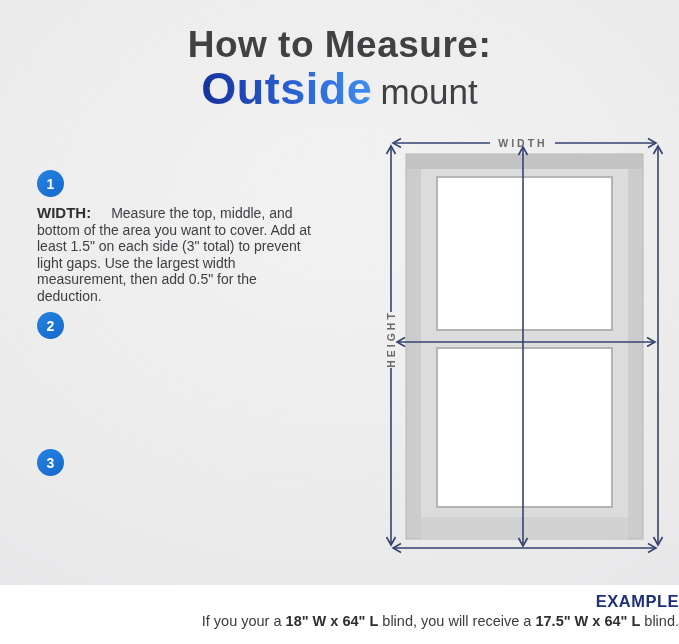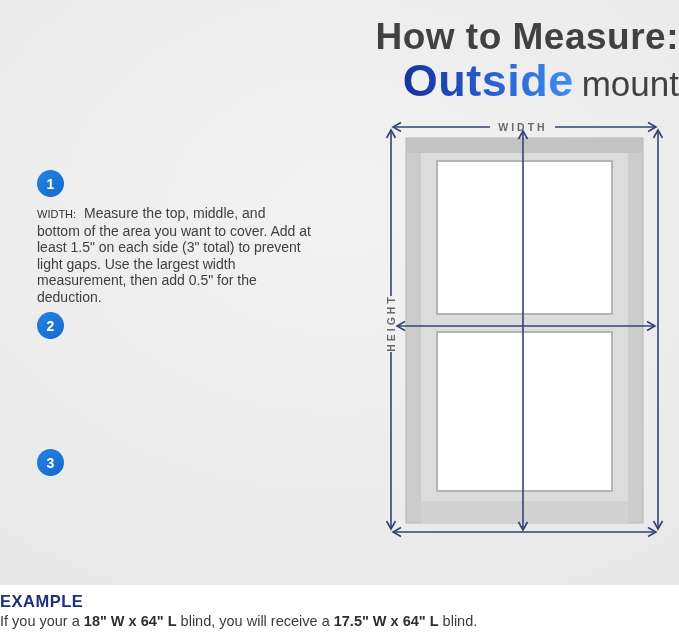--- a/index.html
+++ b/index.html
@@ -8,21 +8,21 @@
     font-family: "Liberation Sans", sans-serif;
     position: relative;
     overflow: hidden;
   }
   .canvas {
     position: absolute; inset: 0;
     background: radial-gradient(120% 95% at 50% 32%, #f2f2f3 0%, #ebebec 55%, #e3e3e5 100%);
   }
 
   
-  .title-block { position: absolute; top: 16px; left: 0; width: 100%; text-align: right; }
+  .title-block { position: absolute; top: 24px; left: 0; width: 100%; text-align: center; }
   .title-line1 {
     font-size: 37px; font-weight: 700; color: #414144; letter-spacing: 0.5px; line-height: 1.15;
   }
   .title-line2 { margin-top: -3px; line-height: 1.1; }
   .title-highlight {
     font-size: 45px; font-weight: 800; letter-spacing: 0.5px;
     color: #2157c9;
   }
   @supports ((-webkit-background-clip: text) or (background-clip: text)) {
     .title-highlight {
@@ -38,36 +38,36 @@
   .step-1 { top: 170px; }
   .step-2 { top: 312px; }
   .step-3 { top: 449px; }
   .step-circle {
     width: 27px; height: 27px; border-radius: 50%;
     background: linear-gradient(145deg, #2583e2, #1568cc);
     color: #ffffff; font-size: 14px; font-weight: 700;
     display: flex; align-items: center; justify-content: center;
   }
   .step-text { margin-top: 8px; font-size: 14px; line-height: 16.5px; color: #404043; }
-  .step-heading { font-weight: 400; font-size: 11px; color: #313134; margin-right: 8px; }
+  .step-heading { font-weight: 700; font-size: 15px; color: #313134; margin-right: 20px; }
   .pre { white-space: pre-line; text-align: right; }
 
   
-  .diagram { position: absolute; left: 370px; top: 104px; width: 309px; height: 485px; }
+  .diagram { position: absolute; left: 370px; top: 120px; width: 309px; height: 485px; }
   .diagram svg { display: block; width: 100%; height: 100%; }
   .mline { stroke: #35436f; stroke-width: 1.6; fill: none; }
   .mlabel {
     fill: #69696b; font-size: 10.5px; font-weight: 600; letter-spacing: 3px;
     font-family: "Liberation Sans", sans-serif;
   }
 
   
   .footer {
     position: absolute; left: 0; right: 0; top: 585px; bottom: 0;
-    background: #ffffff; text-align: left;
+    background: #ffffff; text-align: right;
   }
   .example-heading {
     margin-top: 7px; font-size: 16.5px; font-weight: 700;
     color: #1d2f7e; letter-spacing: 0.5px;
   }
   .example-line { margin-top: 2px; font-size: 14.5px; color: #3c3c3e; }
   .example-line b { font-weight: 700; color: #2e2e31; }
 </style>
 </head>
 <body>

